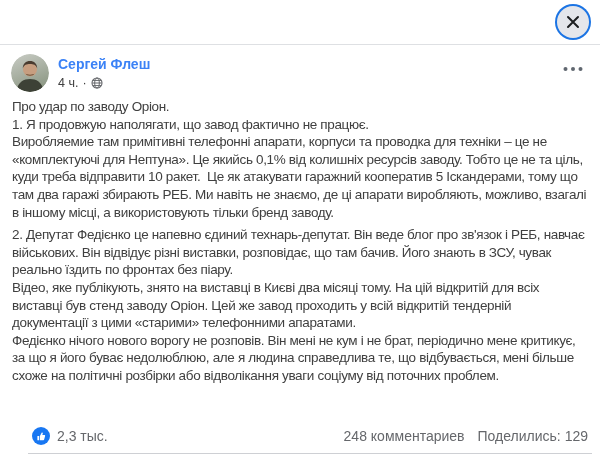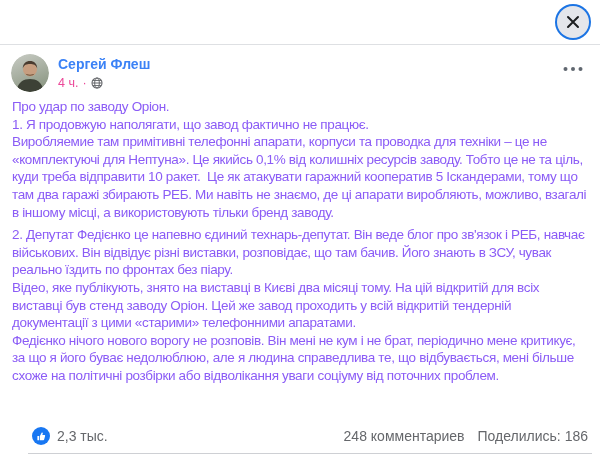--- a/index.html
+++ b/index.html
@@ -41,33 +41,33 @@
     width: 38px; height: 38px; border-radius: 50%;
     overflow: hidden; flex: none; cursor: pointer;
   }
   .author-block { margin-left: 9px; flex: 1; padding-top: 1px; }
   .author-name {
     font-size: 14px; font-weight: 700; color: #3b82f6; line-height: 19px;
     cursor: pointer;
   }
   .post-meta {
     display: flex; align-items: center; gap: 4px;
-    font-size: 12.5px; color: #ec4899; line-height: 16px; margin-top: 1px;
+    font-size: 12.5px; color: #404040; line-height: 16px; margin-top: 1px;
   }
   .more-btn {
     background: none; border: none; padding: 6px 4px; margin-top: 4px;
     cursor: pointer; line-height: 0;
   }
 
   
   .post-body {
     padding: 2px 12px 0 12px;
     font-size: 13.5px; line-height: 17.6px;
     letter-spacing: -0.35px;
-    color: #8b5cf6;
+    color: #404040;
   }
   .post-body p { margin: 0 0 5px 0; white-space: pre-wrap; }
 
   
   .post-footer { position: absolute; left: 0; right: 0; bottom: 0; background: #ffffff; margin-left: 20px; }
   .counts-row {
     display: flex; align-items: center;
     padding: 0 12px; height: 26px;
     font-size: 14px; color: #65676b;
   }
@@ -154,17 +154,17 @@
     <div class="reactions">
       <span class="like-bubble">
         <svg width="11" height="11" viewBox="0 0 16 16">
           <path fill="#ffffff" d="M5.7,13.6 V7.2 L8.2,2.6 c0.2-0.4 0.7-0.55 1.1-0.35 c0.55,0.26 0.8,0.9 0.6,1.47 L9.2,5.9 h3.1 c0.66,0 1.14,0.62 0.97,1.26 l-1.4,5.3 c-0.14,0.5-0.6,0.86-1.13,0.86 Z M2.6,7.3 h2 v6.3 h-2 c-0.33,0-0.6-0.27-0.6-0.6 V7.9 C2,7.57 2.27,7.3 2.6,7.3 Z"></path>
         </svg>
       </span>
       <span>2,3 тыс.</span>
     </div>
     <div class="right-counts">
       <span>248 комментариев</span>
-      <span>Поделились: 186</span>
+      <span>Поделились: 129</span>
     </div>
   </div>
   <div class="footer-divider"></div>
 </div>
 
 </body></html>

